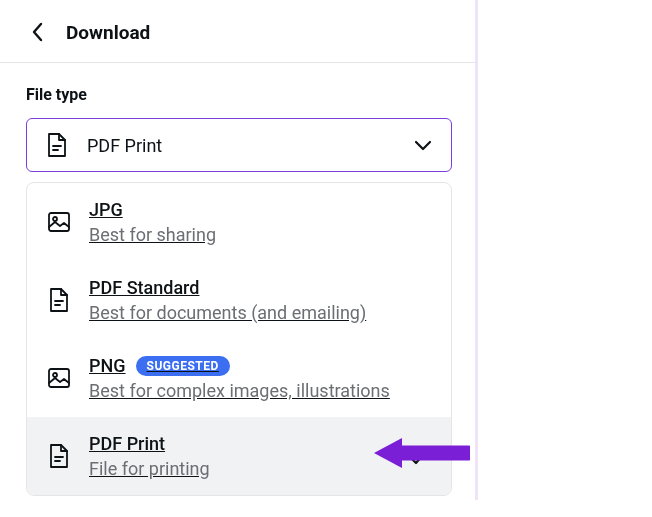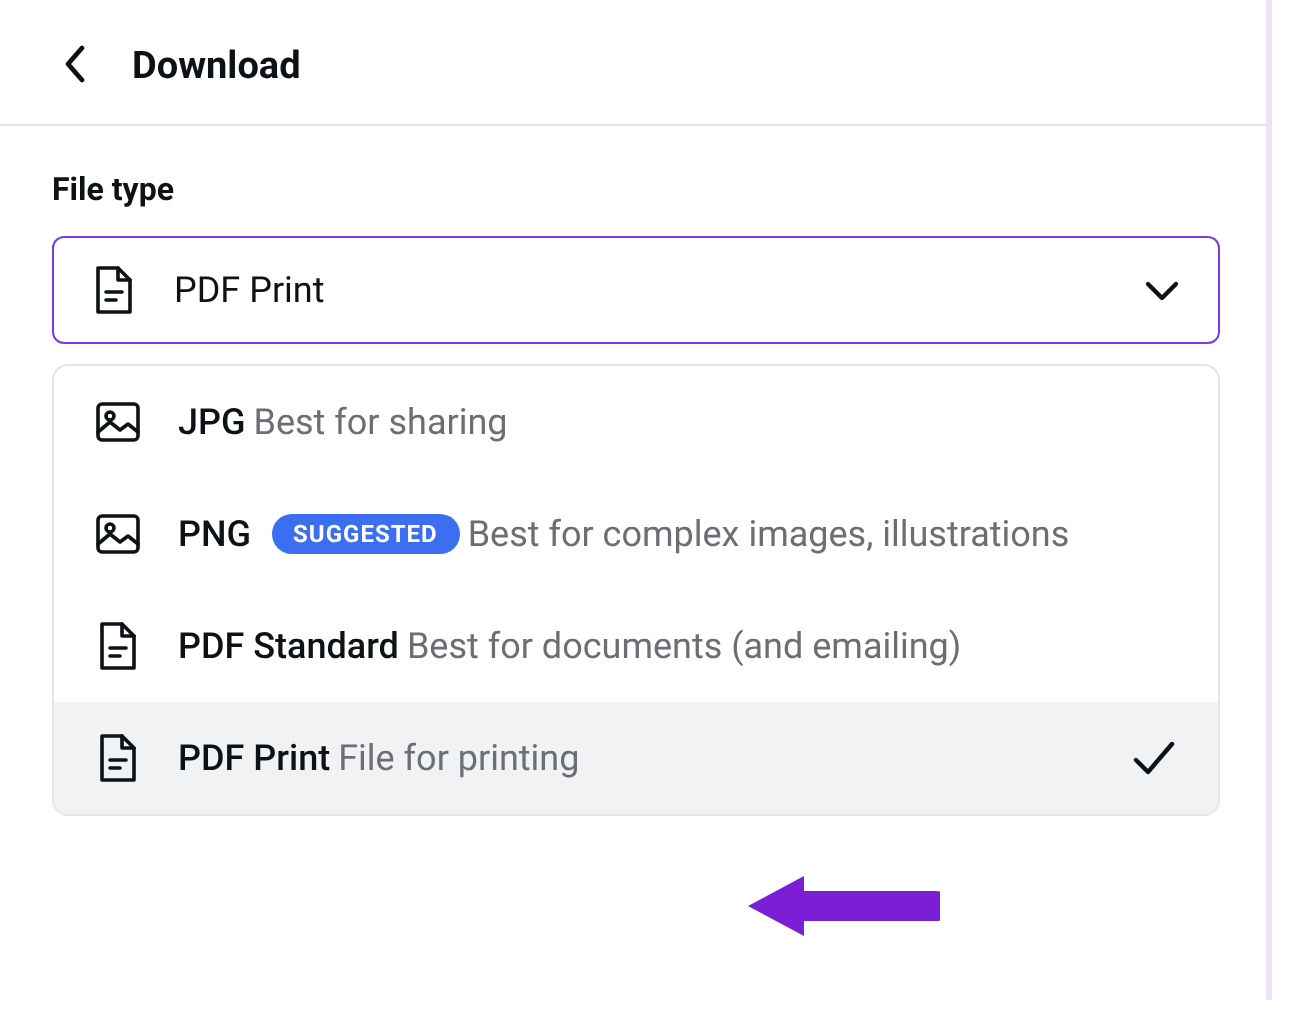--- a/index.html
+++ b/index.html
@@ -5,21 +5,21 @@
     * { box-sizing: border-box; margin: 0; padding: 0; }
     body {
       font-family: -apple-system, BlinkMacSystemFont, "Segoe UI", Roboto, Helvetica, Arial, sans-serif;
       background: #fff;
       width: 652px;
       height: 517px;
       position: relative;
       color: #0d1216;
     }
     .panel {
-      width: 636px;
+      width: 478px;
       height: 500px;
       background: #fff;
       border-right: 3px solid #efe3fa;
       position: relative;
     }
     .header {
       display: flex;
       align-items: center;
       gap: 16px;
       padding: 20px 26px 18px 26px;
@@ -93,22 +93,23 @@
       height: 24px;
       flex-shrink: 0;
       display: flex;
       align-items: center;
       justify-content: center;
       color: #0d1216;
     }
     .option-body {
       flex: 1;
       display: flex;
-      flex-direction: row;
+      flex-direction: column;
       gap: 4px;
+      text-decoration: underline;
     }
     .option-title-row {
       display: flex;
       align-items: center;
       gap: 10px;
     }
     .option-title {
       font-size: 18px;
       font-weight: 500;
       color: #0d1216;
@@ -188,49 +189,49 @@
         <div class="option-body">
           <div class="option-title-row">
             <span class="option-title">JPG</span>
           </div>
           <span class="option-desc">Best for sharing</span>
         </div>
       </div>
 
       <div class="option">
         <span class="option-icon">
-          <svg width="24" height="22" viewBox="0 0 24 22" fill="none" stroke="currentColor" stroke-width="1.8" stroke-linecap="round" stroke-linejoin="round">
-            <rect x="2" y="2" width="20" height="18" rx="2"></rect>
-            <circle cx="8" cy="8" r="2"></circle>
-            <path d="M2 16 L8 11 L13 15 L17 12 L22 16"></path>
-          </svg>
-        </span>
-        <div class="option-body">
-          <div class="option-title-row">
-            <span class="option-title">PNG</span>
-            <span class="badge">SUGGESTED</span>
-          </div>
-          <span class="option-desc">Best for complex images, illustrations</span>
-        </div>
-      </div>
-
-      <div class="option">
-        <span class="option-icon">
           <svg width="22" height="26" viewBox="0 0 22 26" fill="none" stroke="currentColor" stroke-width="1.8" stroke-linecap="round" stroke-linejoin="round">
             <path d="M3 2 H13 L19 8 V24 H3 Z"></path>
             <path d="M13 2 V8 H19"></path>
             <line x1="7" y1="14" x2="15" y2="14"></line>
             <line x1="7" y1="18" x2="12" y2="18"></line>
           </svg>
         </span>
         <div class="option-body">
           <div class="option-title-row">
             <span class="option-title">PDF Standard</span>
           </div>
           <span class="option-desc">Best for documents (and emailing)</span>
+        </div>
+      </div>
+
+      <div class="option">
+        <span class="option-icon">
+          <svg width="24" height="22" viewBox="0 0 24 22" fill="none" stroke="currentColor" stroke-width="1.8" stroke-linecap="round" stroke-linejoin="round">
+            <rect x="2" y="2" width="20" height="18" rx="2"></rect>
+            <circle cx="8" cy="8" r="2"></circle>
+            <path d="M2 16 L8 11 L13 15 L17 12 L22 16"></path>
+          </svg>
+        </span>
+        <div class="option-body">
+          <div class="option-title-row">
+            <span class="option-title">PNG</span>
+            <span class="badge">SUGGESTED</span>
+          </div>
+          <span class="option-desc">Best for complex images, illustrations</span>
         </div>
       </div>
 
       <div class="option selected">
         <span class="option-icon">
           <svg width="22" height="26" viewBox="0 0 22 26" fill="none" stroke="currentColor" stroke-width="1.8" stroke-linecap="round" stroke-linejoin="round">
             <path d="M3 2 H13 L19 8 V24 H3 Z"></path>
             <path d="M13 2 V8 H19"></path>
             <line x1="7" y1="14" x2="15" y2="14"></line>
             <line x1="7" y1="18" x2="12" y2="18"></line>

